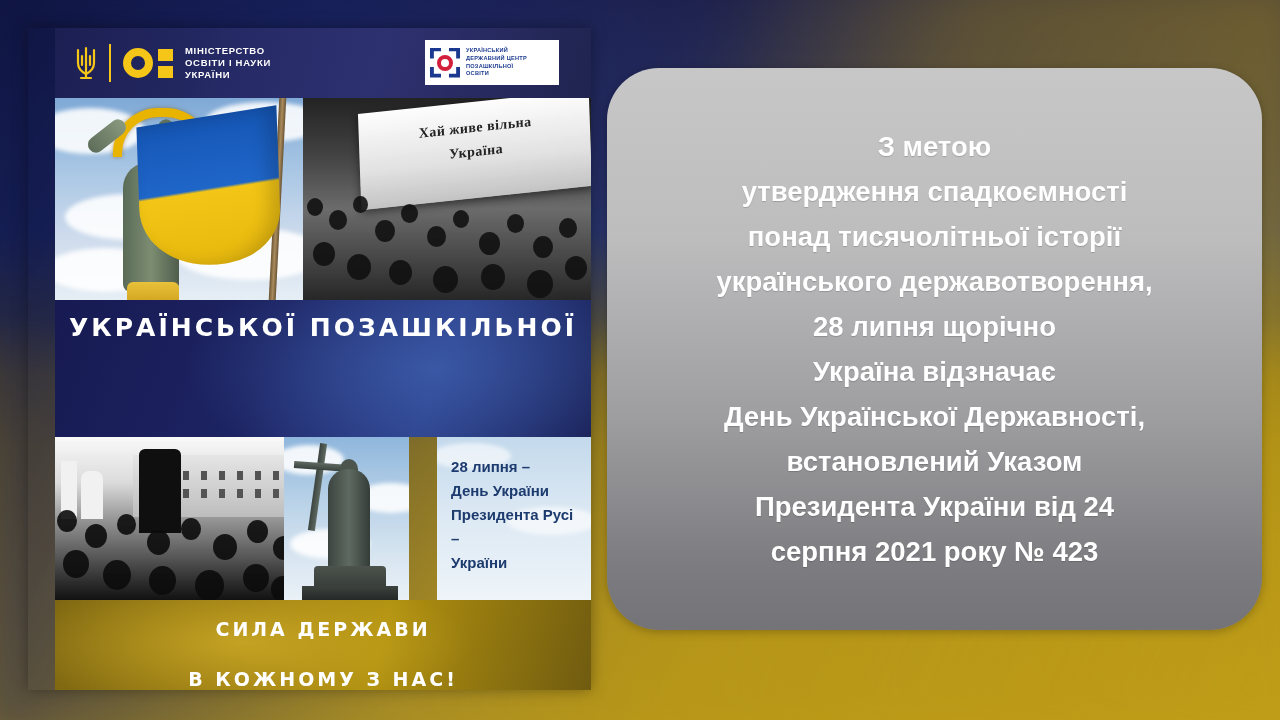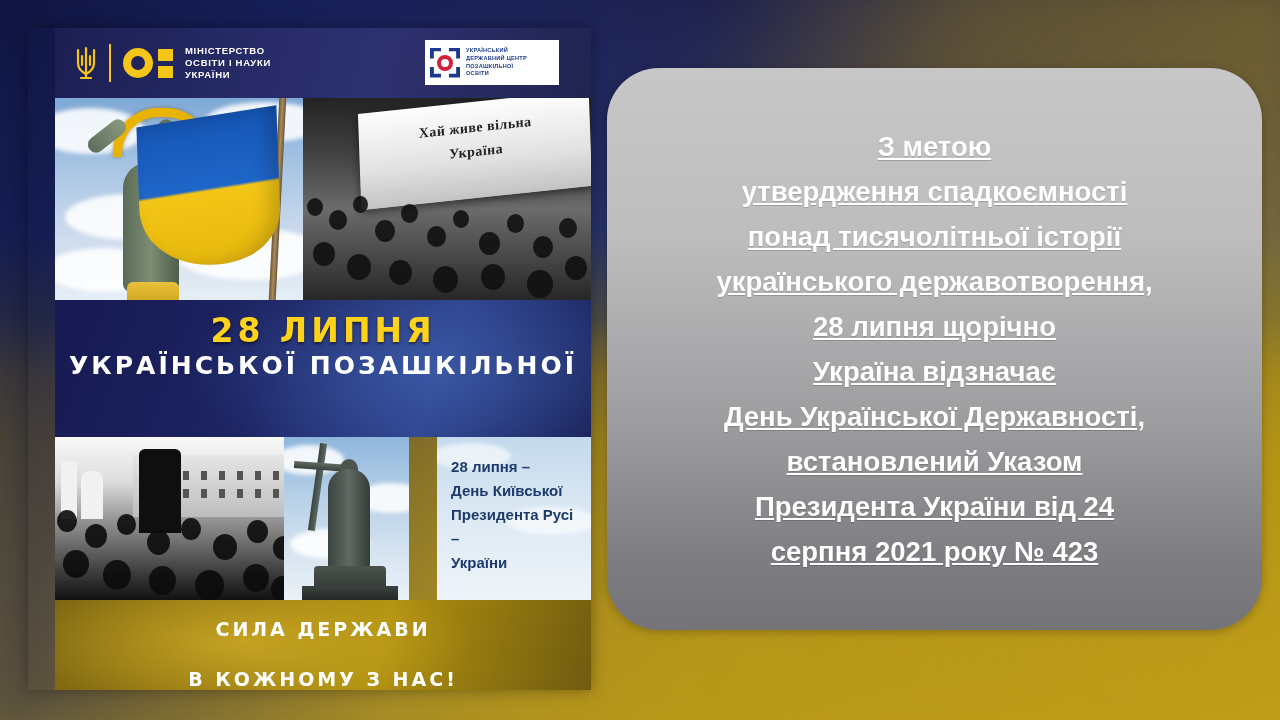--- a/index.html
+++ b/index.html
@@ -282,21 +282,20 @@
   #panel-text {
     width: 94%;
     text-align: center;
     color: #ffffff;
     font-size: 27.5px;
     font-weight: bold;
     line-height: 45px;
     font-family: "Liberation Sans", sans-serif;
     text-shadow: 0 1px 1px rgba(0,0,0,.18);
     white-space: pre-line;
-    text-decoration: underline;
   }
 </style>
 </head>
 <body>
 
 <div id="slide">
   <div id="bg-wash"></div>
 
   <div id="poster">
 
@@ -389,21 +388,20 @@
           <div class="cd" style="left:86px;top:80px;width:23px;height:25px;"></div>
           <div class="cd" style="left:130px;top:86px;width:25px;height:27px;"></div>
           <div class="cd" style="left:178px;top:84px;width:24px;height:26px;"></div>
           <div class="cd" style="left:224px;top:90px;width:26px;height:28px;"></div>
           <div class="cd" style="left:262px;top:76px;width:22px;height:24px;"></div>
         </div>
       </div>
     </div>
 
     <div class="blue-band">
-      <div class="date-big">28 ЛИПНЯ</div>
       <div class="derzh">УКРАЇНСЬКОЇ ПОЗАШКІЛЬНОЇ</div>
     </div>
 
     <div class="photo-row-bot">
 
       <div class="ph ph-crowd">
         <div class="church" style="left:6px;top:24px;width:16px;height:58px;"></div>
         <div class="church" style="left:26px;top:34px;width:22px;height:48px;border-radius:8px 8px 0 0;"></div>
         <div class="bld"></div>
         <div class="bld-win" style="top:34px;left:92px;"></div>
@@ -451,21 +449,21 @@
         <div class="vol-fig"></div>
         <div class="vol-base"></div>
         <div class="vol-plinth"></div>
       </div>
 
       <div class="ph ph-caption">
         <div class="cloud" style="left:-6px;top:6px;width:80px;height:26px;opacity:.7;"></div>
         <div class="cloud" style="left:70px;top:70px;width:90px;height:28px;opacity:.7;"></div>
         <div class="caption-txt">
           <div>28 липня –</div>
-          <div>День Київської</div>
+          <div>День України</div>
           <div>Президента Русі –</div>
           <div>України</div>
         </div>
       </div>
     </div>
 
     <div class="gold-band">
       <div class="gold-l1">СИЛА ДЕРЖАВИ</div>
       <div class="gold-l2">В КОЖНОМУ З НАС!</div>
     </div>

